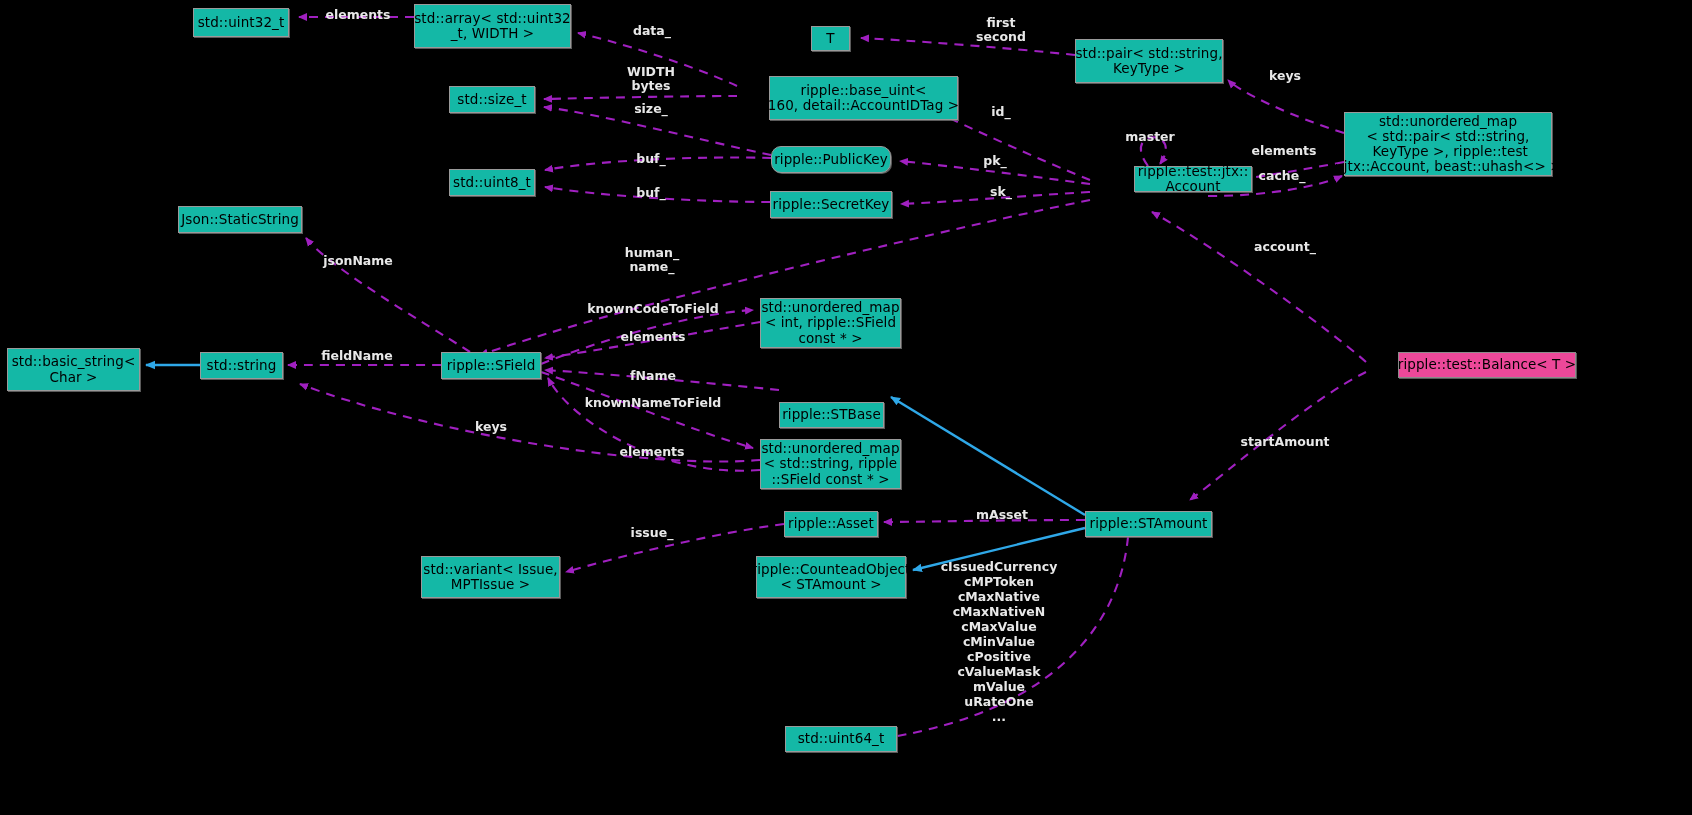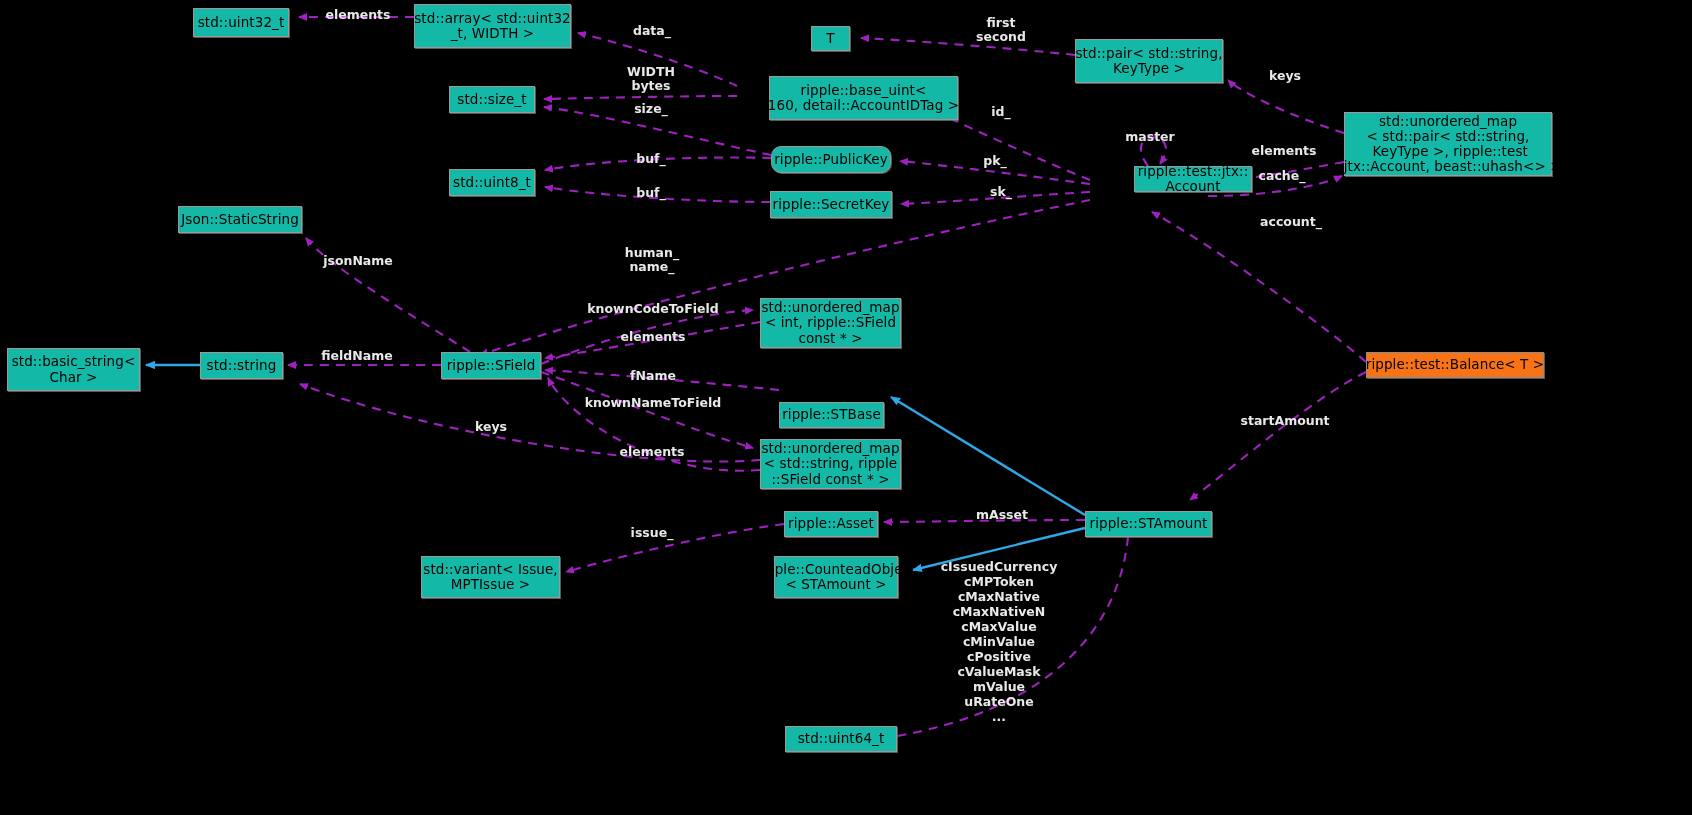--- a/index.html
+++ b/index.html
@@ -5,21 +5,21 @@
   html,body{margin:0;padding:0;background:#000;}
   body{width:1692px;height:815px;position:relative;overflow:hidden;
        font-family:"DejaVu Sans","Liberation Sans",sans-serif;}
   #canvas{position:absolute;left:0;top:0;width:1692px;height:815px;}
   svg#wires{position:absolute;left:0;top:0;width:1692px;height:815px;}
   .node{position:absolute;box-sizing:border-box;background:#14b8a6;
         border:1px solid #9a9a9a;color:#000;display:flex;align-items:center;
         justify-content:center;text-align:center;line-height:1.12;
         font-size:13.5px;letter-spacing:0.1px;white-space:pre;
         box-shadow:1px 1px 0 rgba(120,120,120,0.75);}
-  .node.highlight{background:#f97316;border-color:#8c8c8c;}
+  .node.highlight{background:#ec4899;border-color:#8c8c8c;margin-left:32px;}
   .elabel{position:absolute;color:#e8e8e8;font-size:12.5px;font-weight:bold;
           white-space:pre;text-align:center;line-height:1.12;
           transform:translateX(-50%);}
   .clist{position:absolute;color:#e8e8e8;font-size:12.5px;font-weight:bold;
          text-align:center;line-height:1.12;transform:translateX(-50%);}
   .clist div{padding:0.5px 0;}
 </style>
 </head>
 <body>
 
@@ -100,21 +100,21 @@
 Char &gt;</div>
       <div class="node" style="left: 200px; top: 352px; width: 83px; height: 27px;">std::string</div>
       <div class="node" style="left: 441px; top: 352px; width: 100px; height: 27px;">ripple::SField</div>
       <div class="node highlight" style="left: 1366px; top: 352px; width: 178px; height: 26px;">ripple::test::Balance&lt; T &gt;</div>
       <div class="node" style="left: 779px; top: 379px; width: 105px; height: 26px; margin-top: 23px;">ripple::STBase</div>
       <div class="node" style="left: 760px; top: 439px; width: 141px; height: 50px;">std::unordered_map
 &lt; std::string, ripple
 ::SField const * &gt;</div>
       <div class="node" style="left: 784px; top: 511px; width: 94px; height: 26px;">ripple::Asset</div>
       <div class="node" style="left: 1085px; top: 511px; width: 127px; height: 26px;">ripple::STAmount</div>
-      <div class="node" style="left: 756px; top: 556px; width: 124px; height: 42px; margin-left: 18px;">ripple::CounteadObject
+      <div class="node" style="left: 756px; top: 556px; width: 150px; height: 42px;">ripple::CounteadObject
 &lt; STAmount &gt;</div>
       <div class="node" style="left: 421px; top: 556px; width: 139px; height: 42px;">std::variant&lt; Issue,
 MPTIssue &gt;</div>
       <div class="node" style="left: 785px; top: 726px; width: 112px; height: 26px;">std::uint64_t</div>
     </div>
   <div id="labels">
       <div class="elabel" style="left: 358px; top: 8px;">elements</div>
       <div class="elabel" style="left: 652px; top: 24px;">data_</div>
       <div class="elabel" style="left: 1001px; top: 16px;">first
 second</div>
@@ -123,30 +123,30 @@
 bytes</div>
       <div class="elabel" style="left: 651px; top: 102px;">size_</div>
       <div class="elabel" style="left: 1001px; top: 105px;">id_</div>
       <div class="elabel" style="left: 1150px; top: 130px;">master</div>
       <div class="elabel" style="left: 1284px; top: 144px;">elements</div>
       <div class="elabel" style="left: 651px; top: 152px;">buf_</div>
       <div class="elabel" style="left: 972px; top: 154px; margin-left: 23px;">pk_</div>
       <div class="elabel" style="left: 1282px; top: 169px;">cache_</div>
       <div class="elabel" style="left: 651px; top: 186px;">buf_</div>
       <div class="elabel" style="left: 1001px; top: 185px;">sk_</div>
-      <div class="elabel" style="left: 1285px; top: 215px; margin-left: 6px;">account_</div>
+      <div class="elabel" style="left: 1285px; top: 240px;">account_</div>
       <div class="elabel" style="left: 652px; top: 246px;">human_
 name_</div>
       <div class="elabel" style="left: 358px; top: 254px;">jsonName</div>
       <div class="elabel" style="left: 653px; top: 302px;">knownCodeToField</div>
       <div class="elabel" style="left: 653px; top: 330px;">elements</div>
       <div class="elabel" style="left: 357px; top: 349px;">fieldName</div>
       <div class="elabel" style="left: 653px; top: 369px;">fName</div>
       <div class="elabel" style="left: 653px; top: 396px;">knownNameToField</div>
-      <div class="elabel" style="left: 1285px; top: 414px;">startAmount</div>
+      <div class="elabel" style="left: 1285px; top: 435px;">startAmount</div>
       <div class="elabel" style="left: 491px; top: 420px;">keys</div>
       <div class="elabel" style="left: 652px; top: 445px;">elements</div>
       <div class="elabel" style="left: 1002px; top: 508px;">mAsset</div>
       <div class="elabel" style="left: 652px; top: 526px;">issue_</div>
     </div>
   <div id="constlist" class="clist" style="left: 999px; top: 559px;">
       <div>cIssuedCurrency</div>
       <div>cMPToken</div>
       <div>cMaxNative</div>
       <div>cMaxNativeN</div>

